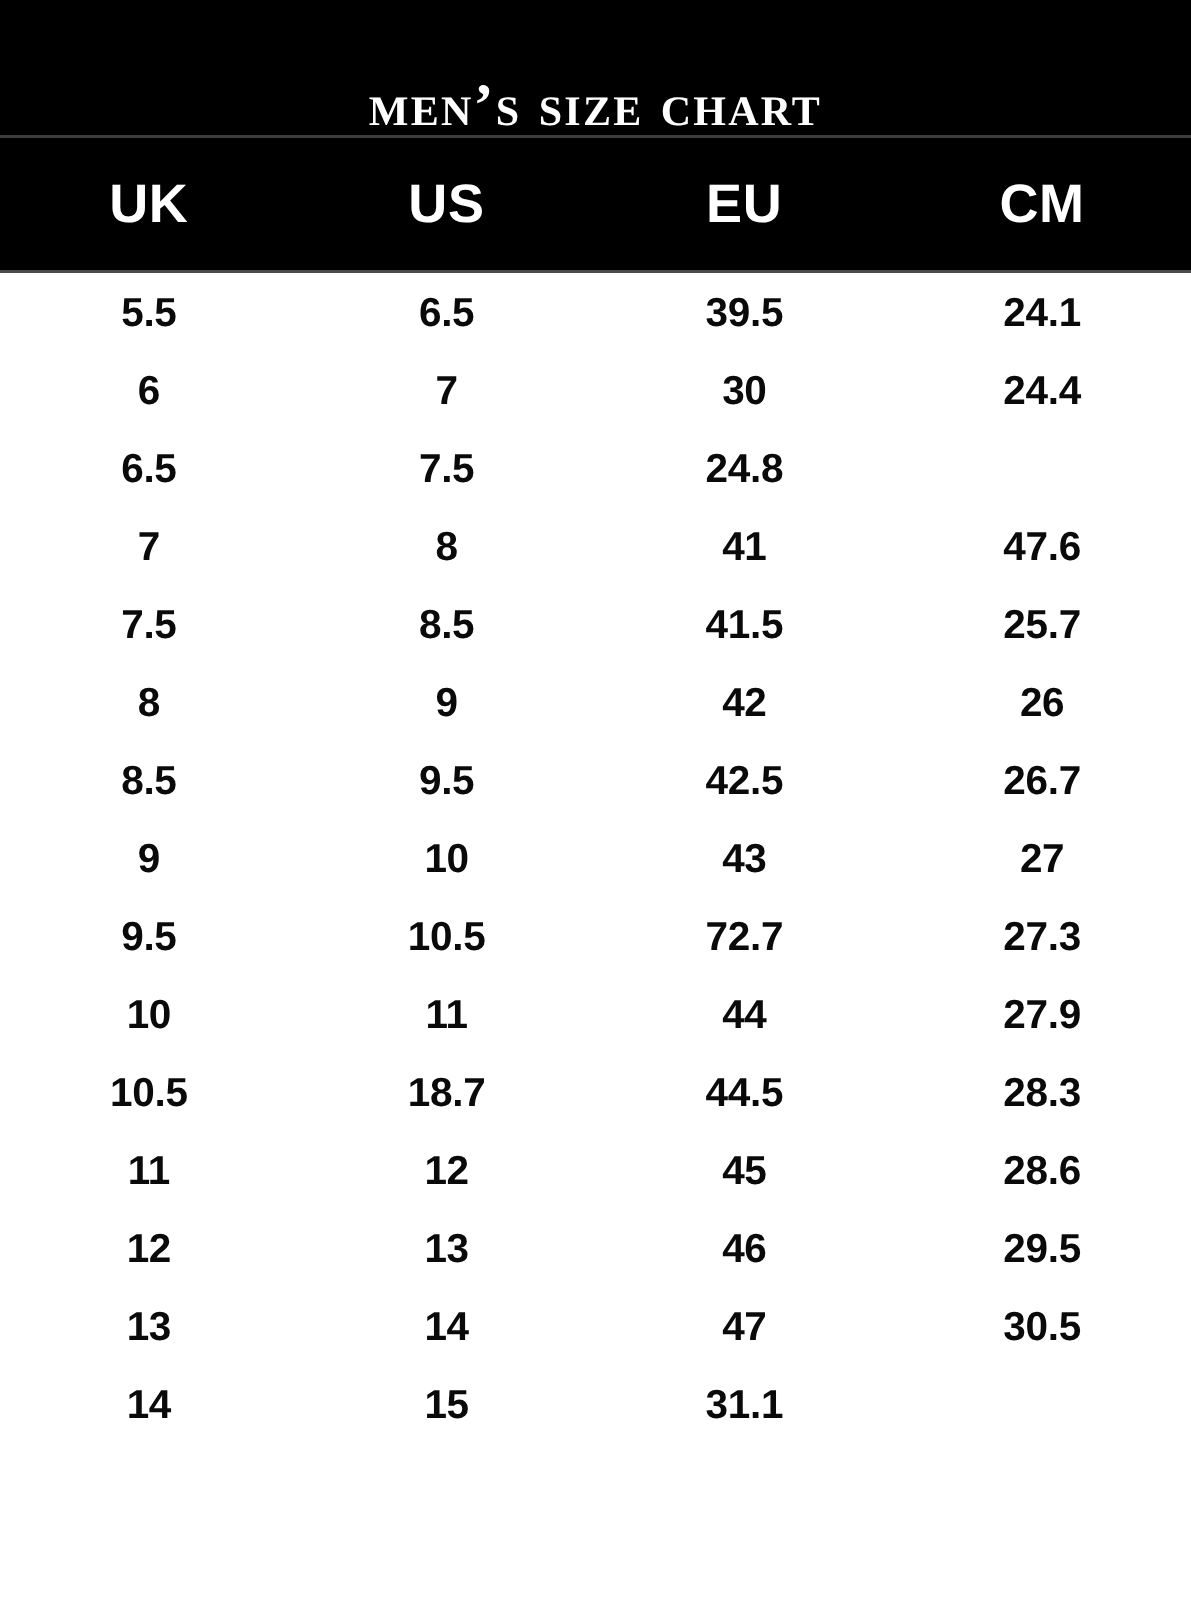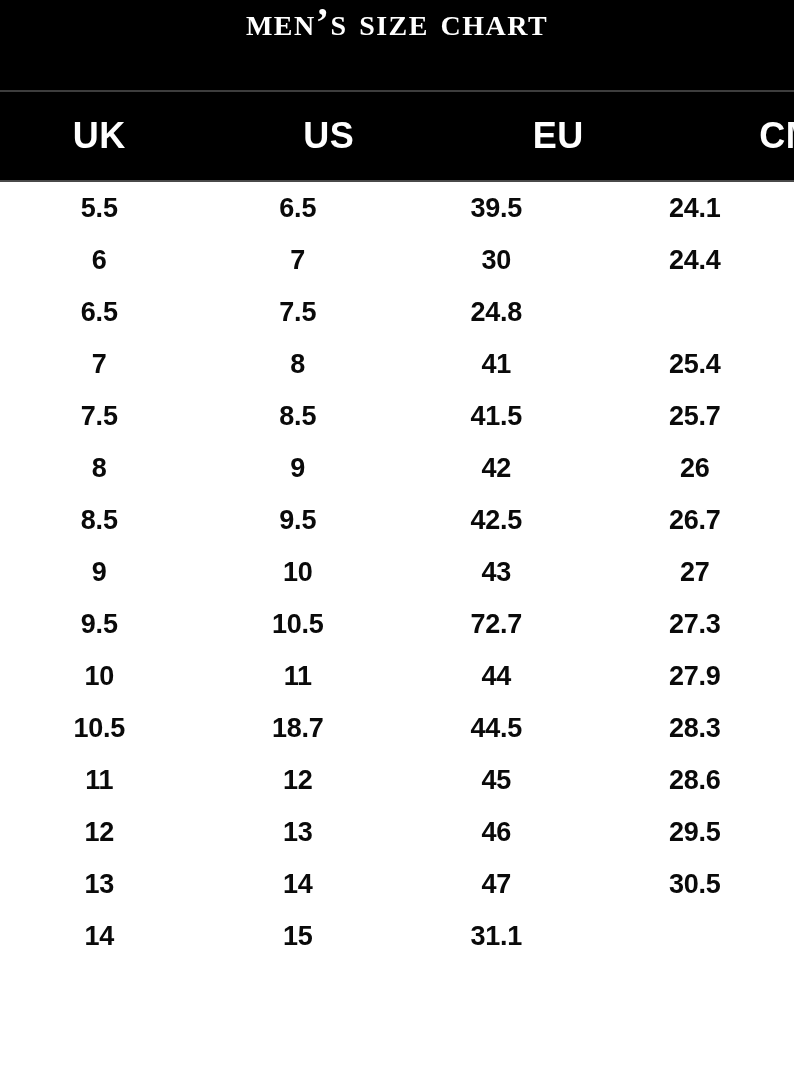--- a/index.html
+++ b/index.html
@@ -25,21 +25,21 @@
 
   
   .title-band {
     position: absolute;
     top: 0;
     left: 0;
     width: 794px;
     height: 90px;
     background: #000000;
     display: flex;
-    align-items: flex-start;
+    align-items: flex-end;
     justify-content: center;
   }
   .chart-title {
     font-family: "Liberation Serif", "DejaVu Serif", serif;
     font-weight: bold;
     font-size: 40px;
     line-height: 1;
     color: #ffffff;
     font-variant: small-caps;
     text-transform: lowercase;
@@ -71,21 +71,20 @@
     background: #000000;
   }
   .header-row {
     position: absolute;
     top: 0;
     left: 0;
     width: 794px;
     height: 88px;
     display: flex;
     align-items: center;
-    gap: 31px;
   }
   .header-cell {
     flex: 0 0 25%;
     text-align: center;
     font-family: "Liberation Sans", sans-serif;
     font-weight: bold;
     font-size: 36px;
     line-height: 1;
     color: #ffffff;
     letter-spacing: 0.5px;
@@ -164,21 +163,21 @@
     <div class="data-row">
       <div class="data-cell">6.5</div>
       <div class="data-cell">7.5</div>
       <div class="data-cell">24.8</div>
     </div>
 
     <div class="data-row">
       <div class="data-cell">7</div>
       <div class="data-cell">8</div>
       <div class="data-cell">41</div>
-      <div class="data-cell">25.4</div>
+      <div class="data-cell">47.6</div>
     </div>
 
     <div class="data-row">
       <div class="data-cell">7.5</div>
       <div class="data-cell">8.5</div>
       <div class="data-cell">41.5</div>
       <div class="data-cell">25.7</div>
     </div>
 
     <div class="data-row">

